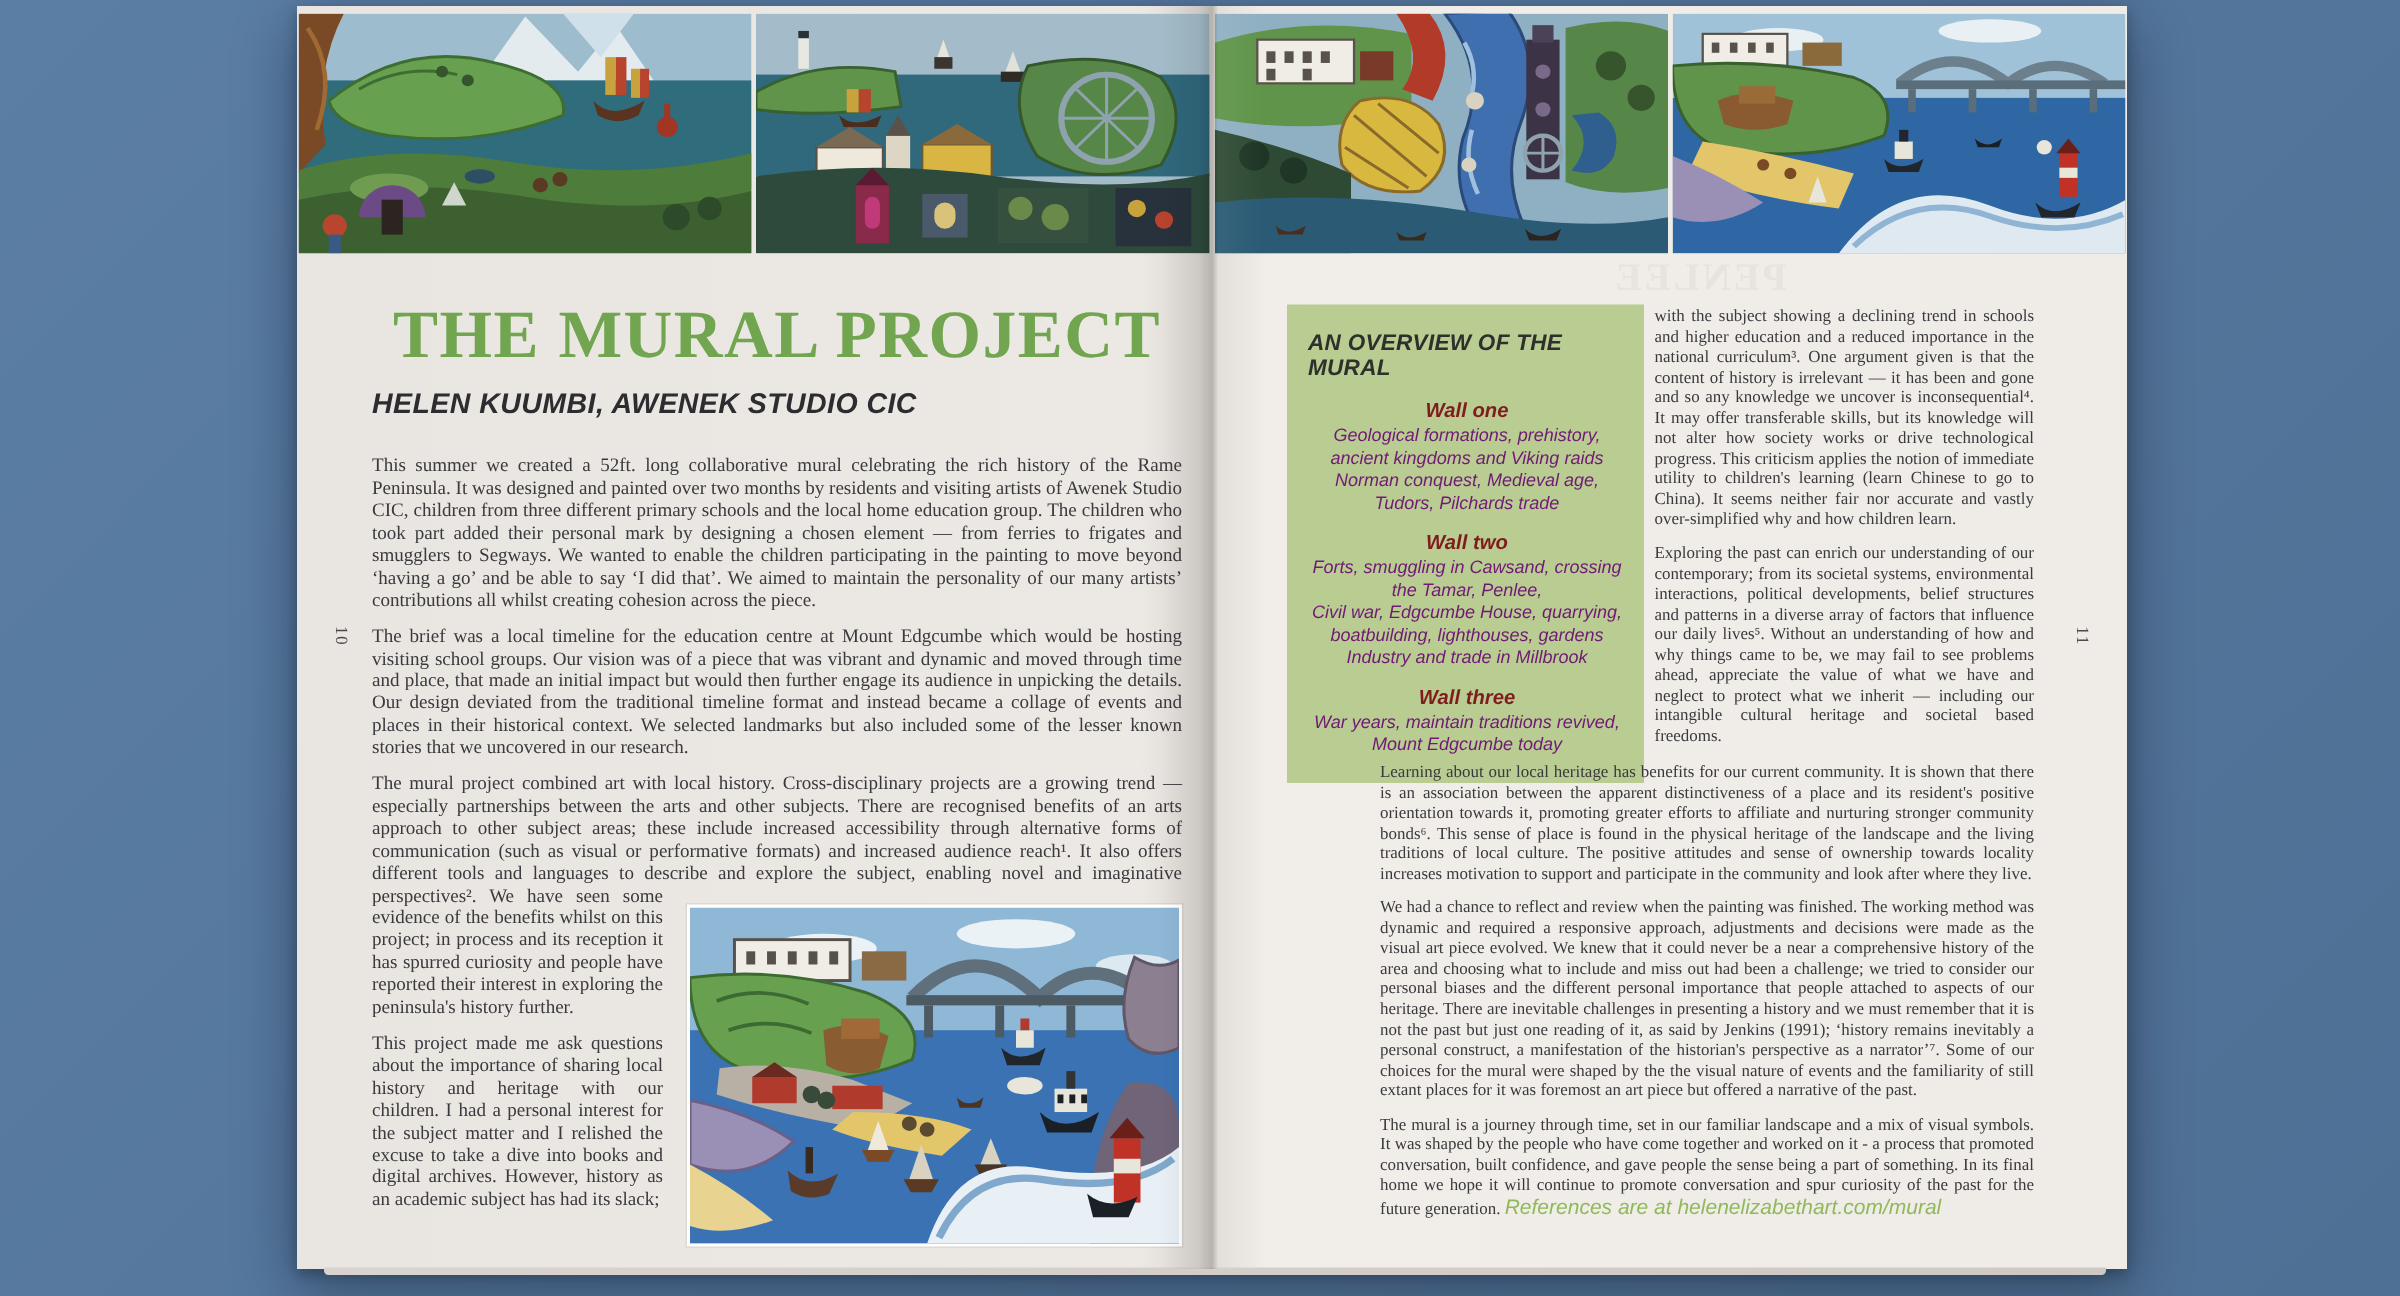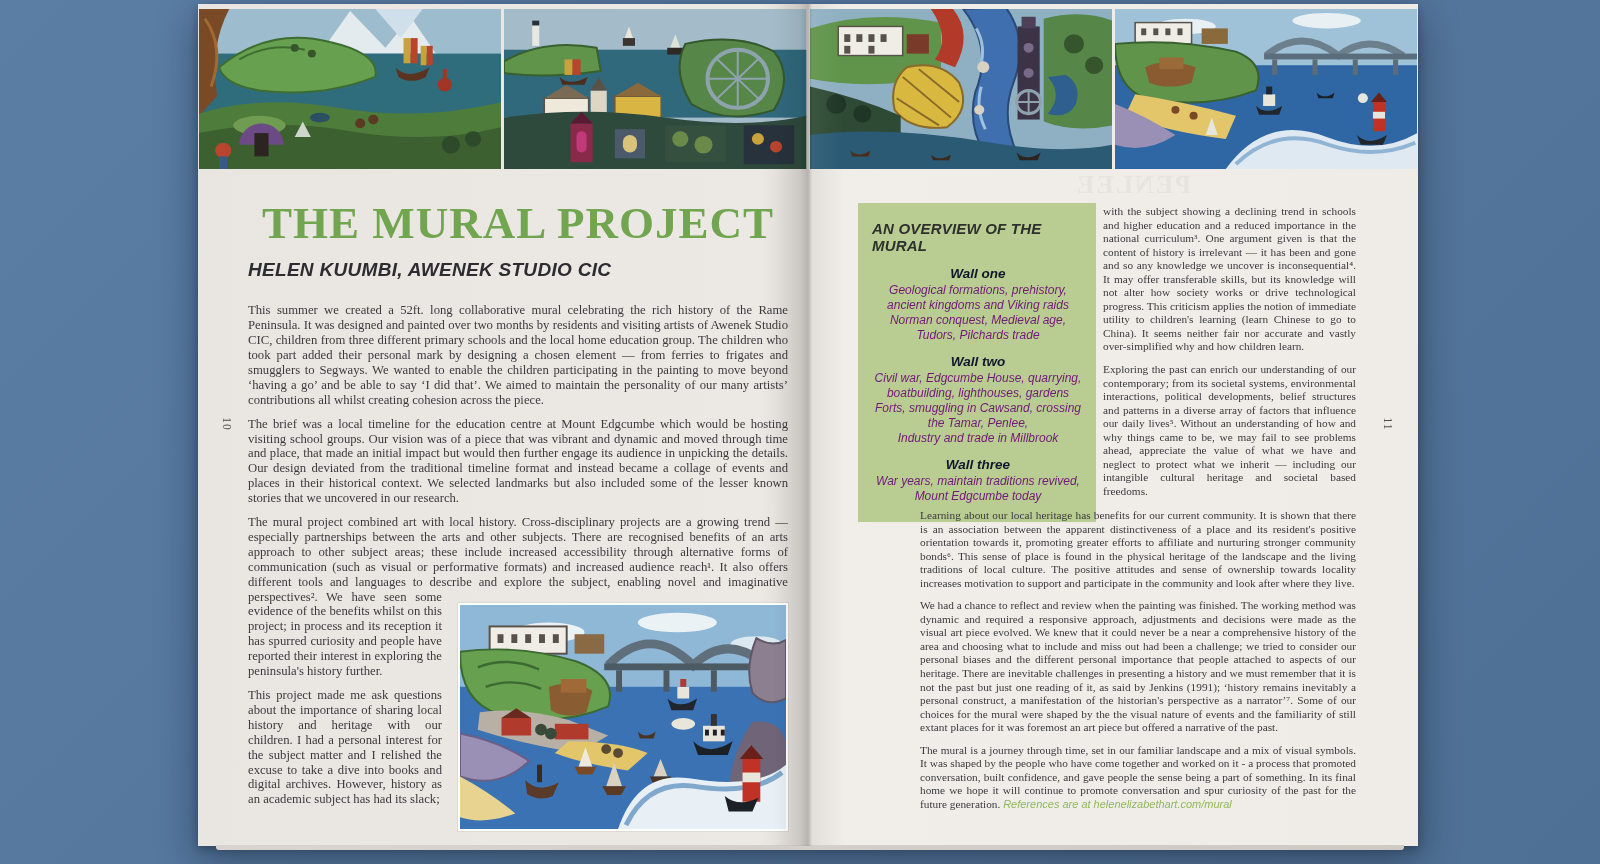--- a/index.html
+++ b/index.html
@@ -21,27 +21,27 @@
   .float-spacer{float:right;width:0;height:84px;}
   .float-img{float:right;clear:right;width:330px;height:228px;margin:4px 0 0 16px;background:#fff;padding:2px;box-shadow:0 0 0 1px rgba(0,0,0,.06);}
   .float-img svg{display:block;width:100%;height:100%;}
   .pnum{position:absolute;font-size:11.5px;color:#4b4b4f;letter-spacing:1px;font-family:"Liberation Serif",serif;}
   .pnum.left{left:22px;top:414px;transform:rotate(90deg);}
   .pnum.right{left:1183px;top:414px;transform:rotate(90deg);}
   
   .overview{position:absolute;left:660px;top:199px;width:238px;min-height:288px;background:#b9cc92;padding:17px 12px 16px 14px;font-family:"Liberation Sans",sans-serif;}
   .ov-head{font-weight:bold;font-style:italic;font-size:15px;color:#2e302c;letter-spacing:.2px;margin-bottom:12px;}
   .wall{text-align:center;margin-bottom:11px;}
-  .wall-title{font-weight:bold;font-style:italic;font-size:13.5px;color:#0f172a;margin-bottom:2px;}
+  .wall-title{font-weight:bold;font-style:italic;font-size:13.5px;color:#7f1d1d;margin-bottom:2px;}
   .wall-line{font-style:italic;font-size:12px;line-height:15px;color:#701a75;}
   .rcol{position:absolute;left:905px;top:201px;width:253px;font-size:11.3px;line-height:13.55px;text-align:justify;color:#3a3a3e;}
   .rcol p{margin:0 0 9px 0;}
   .rfull{position:absolute;left:722px;top:505px;width:436px;font-size:11.3px;line-height:13.55px;text-align:justify;color:#3a3a3e;}
   .rfull p{margin:0 0 9px 0;}
-  .ref{font-family:"Liberation Sans",sans-serif;font-style:italic;color:#8fb95a;font-size:11px;}
+  .ref{font-family:"Liberation Sans",sans-serif;font-style:italic;color:#8fb95a;font-size:14px;}
   .ghost{position:absolute;left:700px;top:166px;width:470px;height:34px;color:rgba(120,120,118,.07);font-weight:bold;font-size:26px;letter-spacing:2px;text-align:center;transform:scaleX(-1);overflow:hidden;}
 </style>
 </head>
 <body>
 
 <div class="scene">
   <div class="spread">
 
     <div class="strip">
       <div class="panel">
@@ -279,22 +279,22 @@
 
     <div class="overview">
       <div class="ov-head">AN OVERVIEW OF THE MURAL</div>
       <div class="wall">
         <div class="wall-title">Wall one</div>
         <div class="wall-line">Geological formations, prehistory, ancient kingdoms and Viking raids</div>
         <div class="wall-line">Norman conquest, Medieval age, Tudors, Pilchards trade</div>
       </div>
       <div class="wall">
         <div class="wall-title">Wall two</div>
+        <div class="wall-line">Forts, smuggling in Cawsand, crossing the Tamar, Penlee,</div>
         <div class="wall-line">Civil war, Edgcumbe House, quarrying, boatbuilding, lighthouses, gardens</div>
-        <div class="wall-line">Forts, smuggling in Cawsand, crossing the Tamar, Penlee,</div>
         <div class="wall-line">Industry and trade in Millbrook</div>
       </div>
       <div class="wall" style="margin-bottom:2px;">
         <div class="wall-title">Wall three</div>
         <div class="wall-line">War years, maintain traditions revived, Mount Edgcumbe today</div>
       </div>
     </div>
 
     <div class="rcol">
       <p>with the subject showing a declining trend in schools and higher education and a reduced importance in the national curriculum³.  One argument given is that the content of history is irrelevant — it has been and gone and so any knowledge we uncover is inconsequential⁴. It may offer transferable skills, but its knowledge will not alter how society works or drive technological progress. This criticism applies the notion of immediate utility to children's learning (learn Chinese to go to China). It seems neither fair nor accurate and vastly over-simplified why and how children learn.</p>

